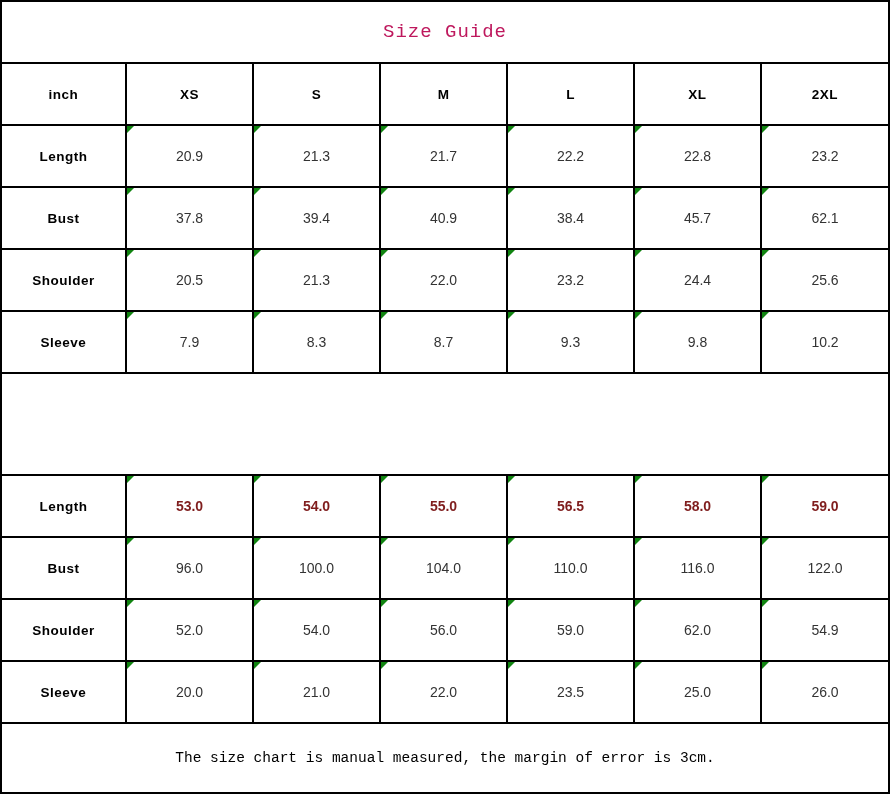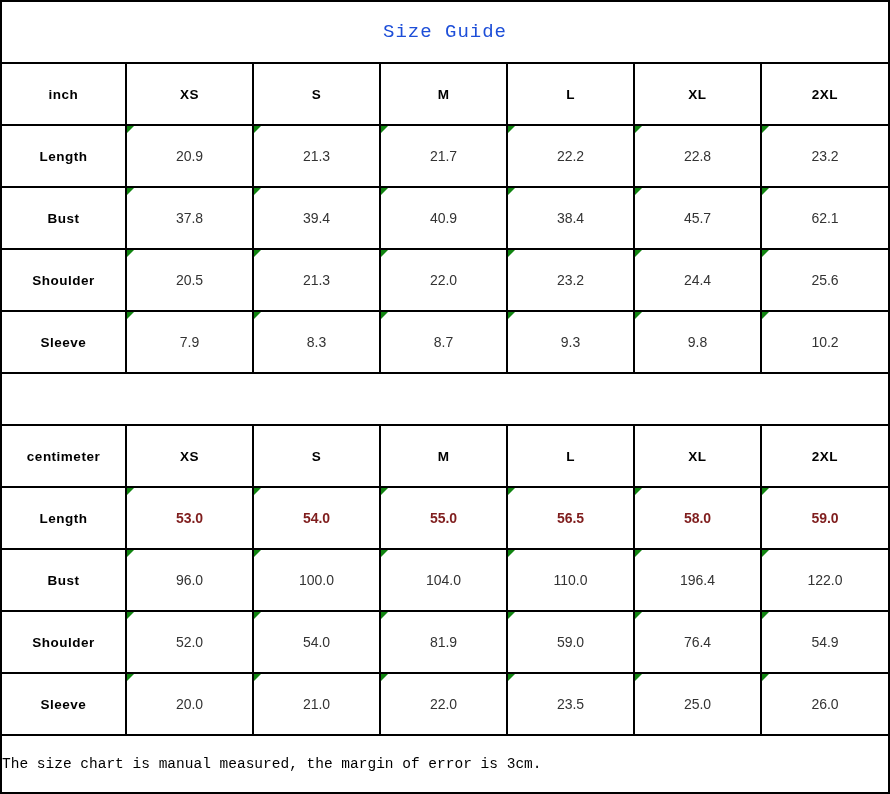--- a/index.html
+++ b/index.html
@@ -9,21 +9,21 @@
     display:flex; flex-direction:column;
     font-family:"Liberation Sans", sans-serif;
     background:#fff;
   }
   .title-row {
     flex:none; height:60px;
     display:flex; align-items:center; justify-content:center;
   }
   .title-text {
     font-family:"Liberation Mono", monospace;
-    font-size:19px; letter-spacing:1px; color:#1d4ed8;
+    font-size:19px; letter-spacing:1px; color:#be185d;
   }
   table.size-table {
     flex:none; width:100%;
     border-collapse:collapse; table-layout:fixed;
   }
   col.c0 { width:124px; }
   col.cn { width:127px; }
   .size-table th, .size-table td {
     border:2px solid #000;
     height:60px;
@@ -41,22 +41,22 @@
   }
   .size-table td.bold { font-weight:bold; color:#7f1d1d; }
   .marker {
     position:absolute; top:0; left:0;
     width:0; height:0;
     border-top:7px solid #108410;
     border-right:7px solid transparent;
   }
   .spacer-row { flex:1; }
   .footer-row {
-    flex:none; height:56px;
-    display:flex; align-items:center; 
+    flex:none; height:68px;
+    display:flex; align-items:center; justify-content:center;
   }
   .footer-text {
     font-family:"Liberation Mono", monospace;
     font-size:14.5px; color:#000;
   }
 </style>
 </head>
 <body>
 
 <div class="size-guide">
@@ -131,53 +131,44 @@
       <col class="c0">
         <col class="cn">
         <col class="cn">
         <col class="cn">
         <col class="cn">
         <col class="cn">
         <col class="cn">
     </colgroup>
     <tbody>
         <tr>
-          <th>centimeter</th>
-          <th>XS</th>
-          <th>S</th>
-          <th>M</th>
-          <th>L</th>
-          <th>XL</th>
-          <th>2XL</th>
-        </tr>
-        <tr>
           <th>Length</th>
           <td class="bold"><span class="marker" style="border-top-color: rgb(16, 132, 16);"></span><span>53.0</span></td>
           <td class="bold"><span class="marker" style="border-top-color: rgb(16, 132, 16);"></span><span>54.0</span></td>
           <td class="bold"><span class="marker" style="border-top-color: rgb(16, 132, 16);"></span><span>55.0</span></td>
           <td class="bold"><span class="marker" style="border-top-color: rgb(16, 132, 16);"></span><span>56.5</span></td>
           <td class="bold"><span class="marker" style="border-top-color: rgb(16, 132, 16);"></span><span>58.0</span></td>
           <td class="bold"><span class="marker" style="border-top-color: rgb(16, 132, 16);"></span><span>59.0</span></td>
         </tr>
         <tr>
           <th>Bust</th>
           <td><span class="marker" style="border-top-color: rgb(16, 132, 16);"></span><span>96.0</span></td>
           <td><span class="marker" style="border-top-color: rgb(16, 132, 16);"></span><span>100.0</span></td>
           <td><span class="marker" style="border-top-color: rgb(16, 132, 16);"></span><span>104.0</span></td>
           <td><span class="marker" style="border-top-color: rgb(16, 132, 16);"></span><span>110.0</span></td>
-          <td><span class="marker" style="border-top-color: rgb(16, 132, 16);"></span><span>196.4</span></td>
+          <td><span class="marker" style="border-top-color: rgb(16, 132, 16);"></span><span>116.0</span></td>
           <td><span class="marker" style="border-top-color: rgb(16, 132, 16);"></span><span>122.0</span></td>
         </tr>
         <tr>
           <th>Shoulder</th>
           <td><span class="marker" style="border-top-color: rgb(16, 132, 16);"></span><span>52.0</span></td>
           <td><span class="marker" style="border-top-color: rgb(16, 132, 16);"></span><span>54.0</span></td>
-          <td><span class="marker" style="border-top-color: rgb(16, 132, 16);"></span><span>81.9</span></td>
+          <td><span class="marker" style="border-top-color: rgb(16, 132, 16);"></span><span>56.0</span></td>
           <td><span class="marker" style="border-top-color: rgb(16, 132, 16);"></span><span>59.0</span></td>
-          <td><span class="marker" style="border-top-color: rgb(16, 132, 16);"></span><span>76.4</span></td>
+          <td><span class="marker" style="border-top-color: rgb(16, 132, 16);"></span><span>62.0</span></td>
           <td><span class="marker" style="border-top-color: rgb(16, 132, 16);"></span><span>54.9</span></td>
         </tr>
         <tr>
           <th>Sleeve</th>
           <td><span class="marker" style="border-top-color: rgb(16, 132, 16);"></span><span>20.0</span></td>
           <td><span class="marker" style="border-top-color: rgb(16, 132, 16);"></span><span>21.0</span></td>
           <td><span class="marker" style="border-top-color: rgb(16, 132, 16);"></span><span>22.0</span></td>
           <td><span class="marker" style="border-top-color: rgb(16, 132, 16);"></span><span>23.5</span></td>
           <td><span class="marker" style="border-top-color: rgb(16, 132, 16);"></span><span>25.0</span></td>
           <td><span class="marker" style="border-top-color: rgb(16, 132, 16);"></span><span>26.0</span></td>

